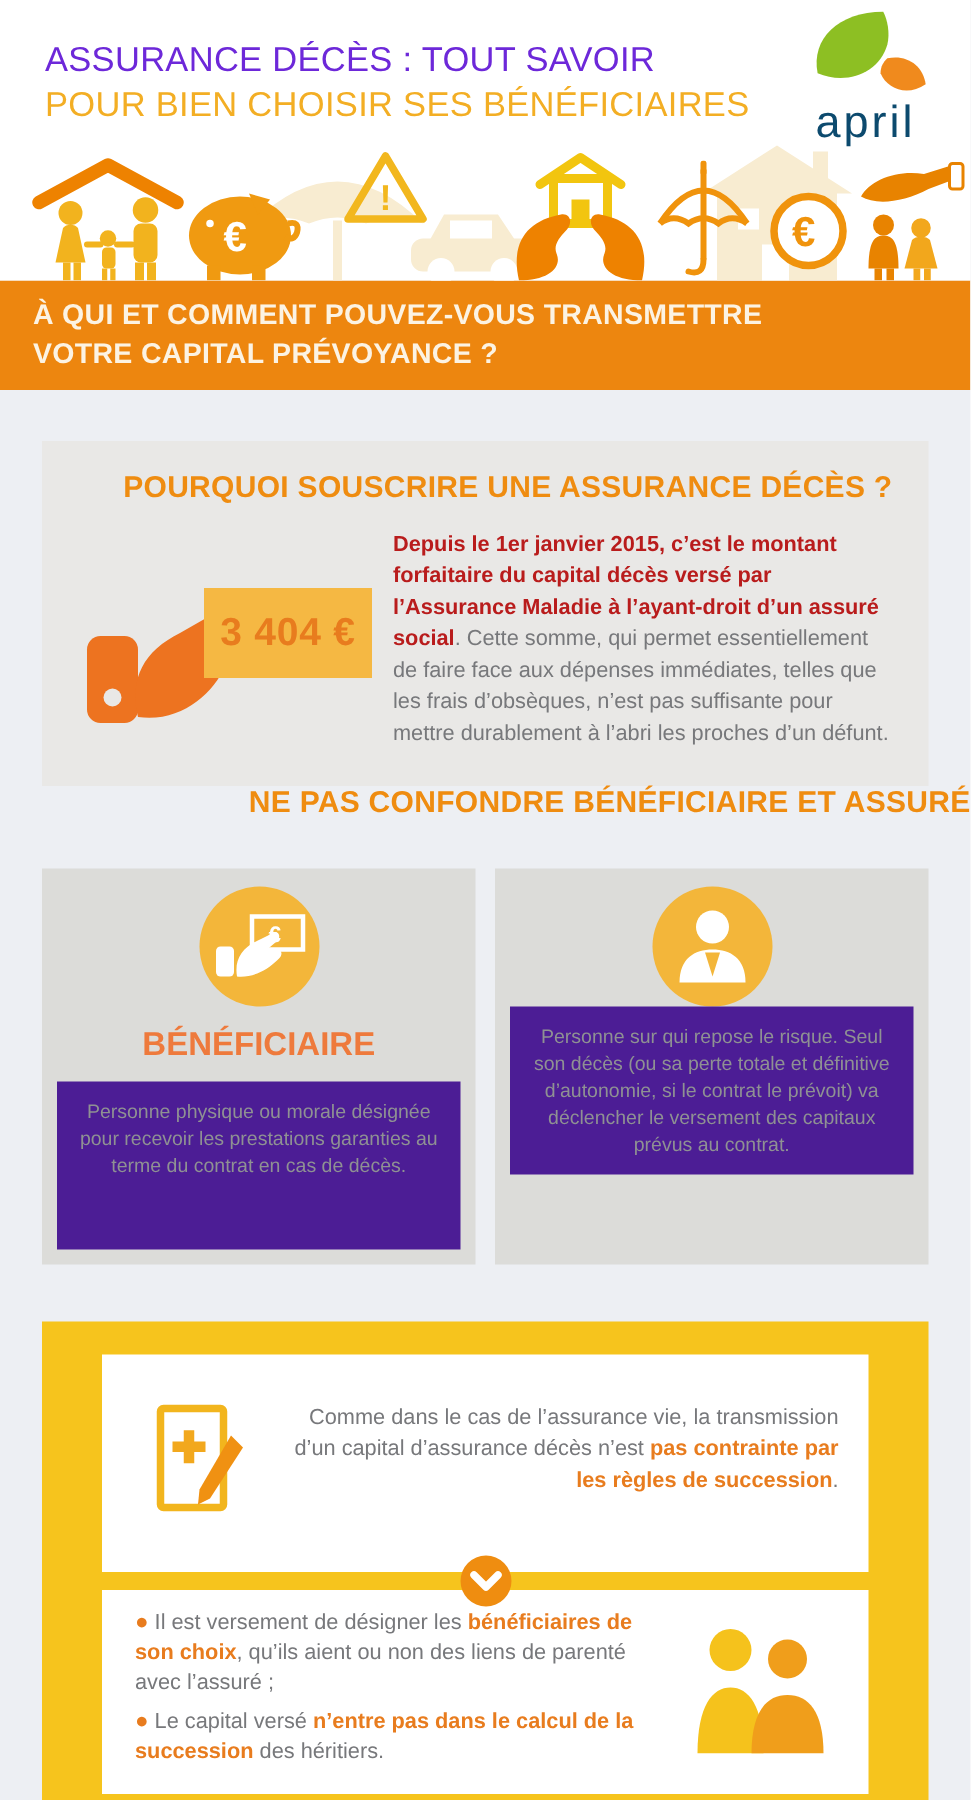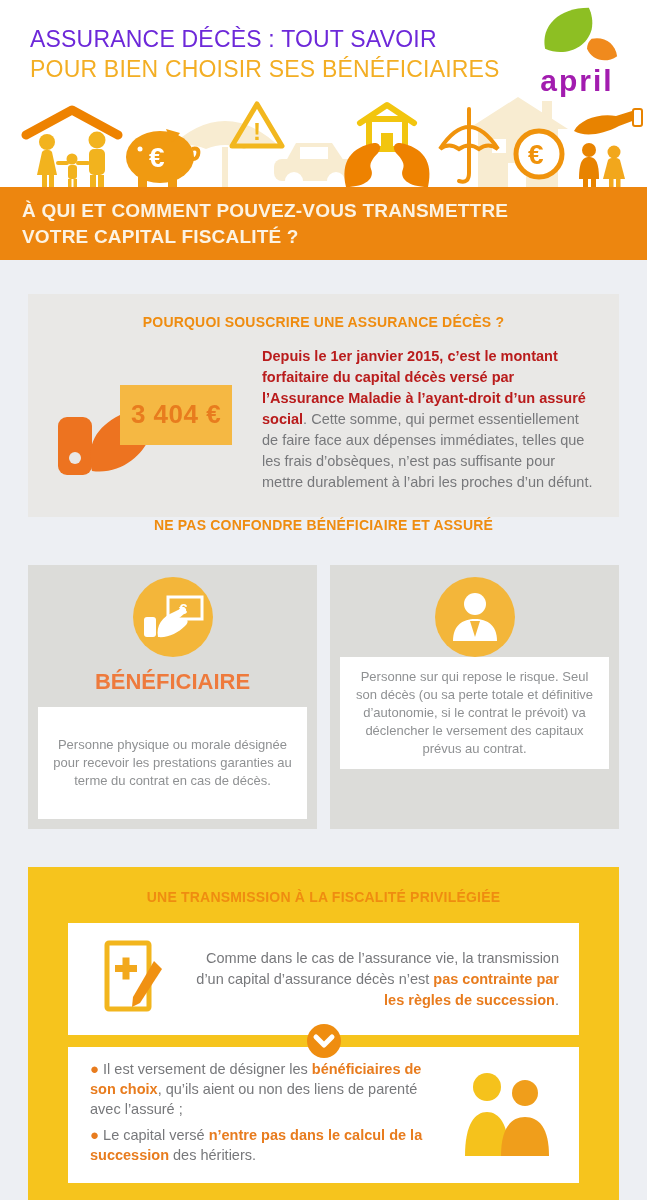--- a/index.html
+++ b/index.html
@@ -4,46 +4,46 @@
 <style>
   *{box-sizing:border-box;margin:0;padding:0}
   html,body{background:#ffffff}
   body{font-family:"Liberation Sans",sans-serif;}
   .page{position:relative;width:647px;height:1200px;margin:0 auto;background:#edeff3;overflow:hidden}
   
   .header{position:relative;height:104px;background:#ffffff;padding:24px 0 0 30px}
   .title-l1{color:#6d28d9;font-size:23px;font-weight:normal;line-height:30px;letter-spacing:.2px}
   .title-l2{color:#f3ae24;font-size:23px;font-weight:normal;line-height:30px;letter-spacing:.2px}
   .logo{position:absolute;top:6px;right:20px;width:100px;text-align:center}
-  .logo-word{color:#a21caf;font-size:30px;font-weight:bold;letter-spacing:2px;line-height:26px;margin-top:-4px}
+  .logo-word{color:#0c4a6e;font-size:30px;font-weight:normal;letter-spacing:2px;line-height:26px;margin-top:-4px}
   
   .icon-band{position:relative;height:83px;background:#ffffff}
   .icon-band .ic{position:absolute;bottom:0}
   
   .banner{height:73px;background:#ed860f;color:#fcf3e3;font-weight:bold;font-size:19px;line-height:26px;padding:11px 0 0 22px;letter-spacing:.2px}
   
   .main{background:#edeff3;height:940px}
   .card-why{margin:34px 28px 0;background:#e9e8e6;padding:20px 24px 24px}
-  .sec-title{color:#ef8c10;font-size:14px;font-weight:bold;text-align:center;letter-spacing:.2px}
+  .sec-title{color:#ef8c10;font-size:20px;font-weight:bold;text-align:right;letter-spacing:.2px}
   .why-row{display:flex;align-items:center;gap:14px;margin-top:16px}
   .hand-money{position:relative;width:196px;height:118px;flex:0 0 auto}
-  .amount-tag{position:absolute;left:68px;top:24px;width:112px;height:60px;background:#f5b843;color:#e87c1e;font-size:26px;font-weight:bold;display:flex;align-items:center;justify-content:center;letter-spacing:.5px}
+  .amount-tag{position:absolute;left:84px;top:24px;width:112px;height:60px;background:#f5b843;color:#e87c1e;font-size:26px;font-weight:bold;display:flex;align-items:center;justify-content:center;letter-spacing:.5px}
   .why-text{flex:1;font-size:14.5px;line-height:21px;color:#77787b}
   .why-text b{color:#b91c1c}
   .compare-title{}
   .compare{display:flex;gap:13px;margin:32px 28px 0}
   .tile{flex:1;background:#dcdcd9;padding:12px 10px 10px;text-align:center}
   .circle{width:80px;height:80px;border-radius:50%;background:#f3b63a;margin:0 auto;display:flex;align-items:center;justify-content:center}
   .tile-label{color:#ee7a3c;font-size:22px;font-weight:bold;margin:12px 0}
-  .tile-box{background:#ffffff;min-height:112px;padding:11px 12px;display:flex;align-items:center;justify-content:center}
+  .tile-box{background:#4c1d95;min-height:112px;padding:11px 12px;display:flex;align-items:flex-start;justify-content:center}
   .tile-box p{font-size:13px;line-height:18px;color:#8f9193}
   
   .gold{margin:38px 28px 0;background:#f6c41d;padding:22px 40px 39px}
   .gold .sec-title{margin-bottom:18px}
-  .note{background:#ffffff;display:flex;align-items:center;gap:16px;padding:16px 20px}
+  .note{background:#ffffff;display:flex;gap:16px;padding:32px 20px}
   .doc-wrap{flex:0 0 auto;margin-left:14px}
   .note-text{flex:1;text-align:right;font-size:14.5px;line-height:21px;color:#77787b}
   .hl{color:#e87c1e;font-weight:bold}
   .divider{position:relative;height:12px}
   .chev{position:absolute;left:50%;top:50%;transform:translate(-50%,-50%);display:block}
   .note2{background:#ffffff;display:flex;align-items:center;gap:10px;padding:12px 18px 12px 22px}
   .note2 ul{flex:1;list-style:none}
   .note2 li{font-size:14.5px;line-height:20px;color:#77787b;margin-bottom:6px;text-align:left}
   .dot{color:#e87c1e;font-size:15px;margin-right:4px}
   .people-wrap{flex:0 0 auto;margin-right:6px}
@@ -142,21 +142,21 @@
         <rect x="19" y="72" width="5" height="8" fill="#e88300"></rect>
       <circle cx="42" cy="45" r="6.5" fill="#f2a71c"></circle>
       <path d="M31 72 L36 53 C38 50 46 50 48 53 L53 72 Z" fill="#f2a71c"></path>
       <rect x="37" y="72" width="4.5" height="8" fill="#f2a71c"></rect>
         <rect x="44" y="72" width="4.5" height="8" fill="#f2a71c"></rect>
     </svg>
   </div>
 
   <div class="banner">
     <div>À QUI ET COMMENT POUVEZ-VOUS TRANSMETTRE</div>
-    <div>VOTRE CAPITAL FISCALITÉ ?</div>
+    <div>VOTRE CAPITAL PRÉVOYANCE ?</div>
   </div>
 
   <div class="main">
 
     <section class="card-why">
       <h2 class="sec-title">POURQUOI SOUSCRIRE UNE ASSURANCE DÉCÈS ?</h2>
       <div class="why-row">
         <div class="hand-money">
           <svg width="196" height="118" viewBox="0 0 196 118">
             <rect x="6" y="56" width="34" height="58" rx="9" fill="#ed7320"></rect>
@@ -193,21 +193,20 @@
             <polygon points="28,32 23,32 28,48 33,32" fill="#f3b63a"></polygon>
           </svg>
         </div>
         <div class="tile-box">
           <p>Personne sur qui repose le risque. Seul son décès (ou sa perte totale et définitive d’autonomie, si le contrat le prévoit) va déclencher le versement des capitaux prévus au contrat.</p>
         </div>
       </div>
     </section>
 
     <section class="gold">
-      <h2 class="sec-title">UNE TRANSMISSION À LA FISCALITÉ PRIVILÉGIÉE</h2>
       <div class="note">
         <div class="doc-wrap">
           <svg width="62" height="76" viewBox="0 0 62 76">
             <rect x="5" y="4" width="42" height="66" rx="2" fill="#ffffff" stroke="#f2b51d" stroke-width="5"></rect>
             <rect x="13" y="26" width="22" height="7" fill="#f2a81d"></rect>
             <rect x="20.5" y="18.5" width="7" height="22" fill="#f2a81d"></rect>
             <polygon points="52,22 60,30 38,64 30,68 31,58" fill="#f09112"></polygon>
           </svg>
         </div>
         <p class="note-text"><span>Comme dans le cas de l’assurance vie, la transmission d’un capital d’assurance décès n’est </span><span class="hl">pas contrainte par les règles de succession</span><span>.</span></p>

